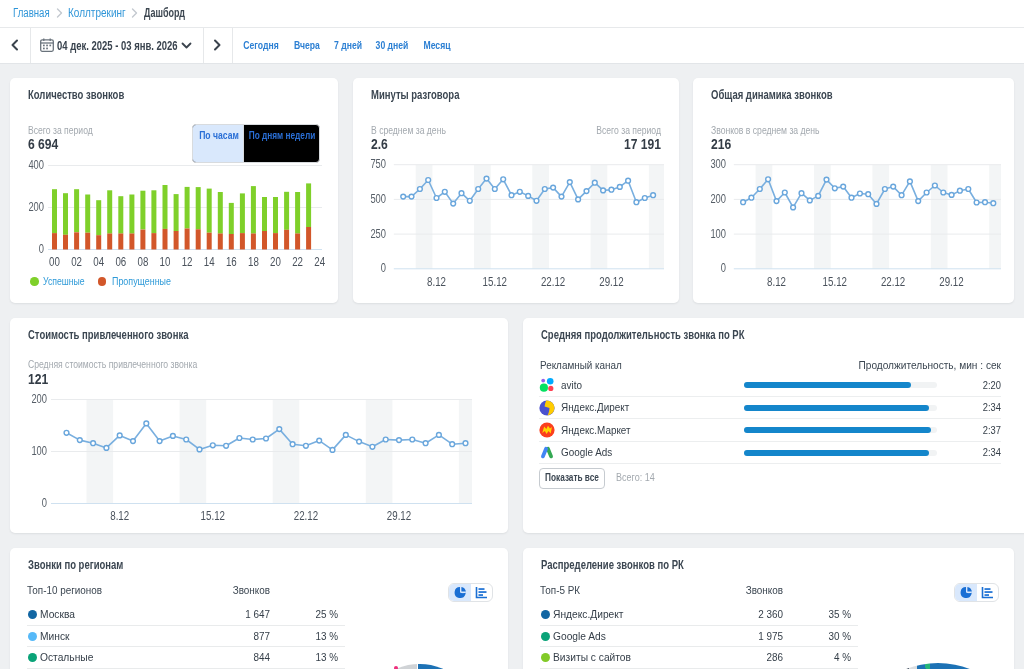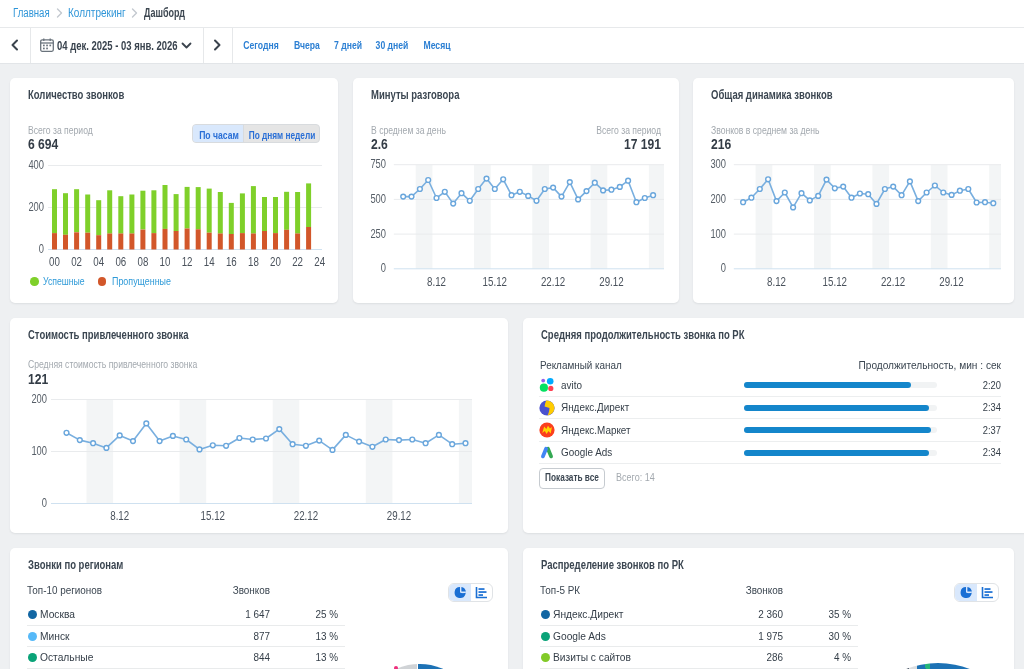--- a/index.html
+++ b/index.html
@@ -49,21 +49,21 @@
   </svg>
 <div class="abs" style="left:260.5px;top:39px;font-size:11.5px;color:#2b7fd3;font-weight:bold;white-space:nowrap;transform:translateX(-50%) scaleX(0.75);transform-origin:50% 50%;">Сегодня</div>
 <div class="abs" style="left:306.7px;top:39px;font-size:11.5px;color:#2b7fd3;font-weight:bold;white-space:nowrap;transform:translateX(-50%) scaleX(0.75);transform-origin:50% 50%;">Вчера</div>
 <div class="abs" style="left:348px;top:39px;font-size:11.5px;color:#2b7fd3;font-weight:bold;white-space:nowrap;transform:translateX(-50%) scaleX(0.75);transform-origin:50% 50%;">7 дней</div>
 <div class="abs" style="left:391.6px;top:39px;font-size:11.5px;color:#2b7fd3;font-weight:bold;white-space:nowrap;transform:translateX(-50%) scaleX(0.75);transform-origin:50% 50%;">30 дней</div>
 <div class="abs" style="left:436.7px;top:39px;font-size:11.5px;color:#2b7fd3;font-weight:bold;white-space:nowrap;transform:translateX(-50%) scaleX(0.75);transform-origin:50% 50%;">Месяц</div>
 <div class="card" style="left:10px;top:78px;width:328px;height:225px">
 <div class="abs" style="left:18px;top:10px;font-size:12.5px;color:#3b4651;font-weight:bold;white-space:nowrap;transform:scaleX(0.76);transform-origin:0 50%;">Количество звонков</div>
 <div class="abs" style="left:18px;top:45.5px;font-size:10.5px;color:#a3a9af;white-space:nowrap;transform:scaleX(0.82);transform-origin:0 50%;">Всего за период</div>
 <div class="abs" style="left:18px;top:56.5px;font-size:15.5px;color:#333c46;font-weight:bold;white-space:nowrap;transform:scaleX(0.78);transform-origin:0 50%;">6 694</div>
-<div class="abs" style="left:182px;top:46px;height:19px;border:1px solid #d8dbde;border-radius:4px;background:#e5e5e5;display:flex;overflow:hidden">
+<div class="abs" style="left:182px;top:46px;height:39px;border:1px solid #d8dbde;border-radius:4px;background:#000000;display:flex;overflow:hidden">
       <div style="width:50px;background:#d9e8fc;position:relative">
         <div class="abs" style="left:25.5px;top:3.5px;font-size:11.5px;color:#2a6fd6;font-weight:bold;white-space:nowrap;transform:translateX(-50%) scaleX(0.75);transform-origin:50% 50%;">По часам</div>
       </div>
       <div style="width:76px;border-left:1px solid #d8dbde;position:relative">
         <div class="abs" style="left:38px;top:3.5px;font-size:11.5px;color:#2a6fd6;font-weight:bold;white-space:nowrap;transform:translateX(-50%) scaleX(0.72);transform-origin:50% 50%;">По дням недели</div>
       </div>
     </div>
 <svg class="abs" style="left:0;top:0" width="328" height="225" viewBox="0 0 328 225">
       <line x1="38" y1="87.5" x2="312" y2="87.5" stroke="#e9ebed" stroke-width="1"></line>
       <line x1="38" y1="129.5" x2="312" y2="129.5" stroke="#e9ebed" stroke-width="1"></line>

